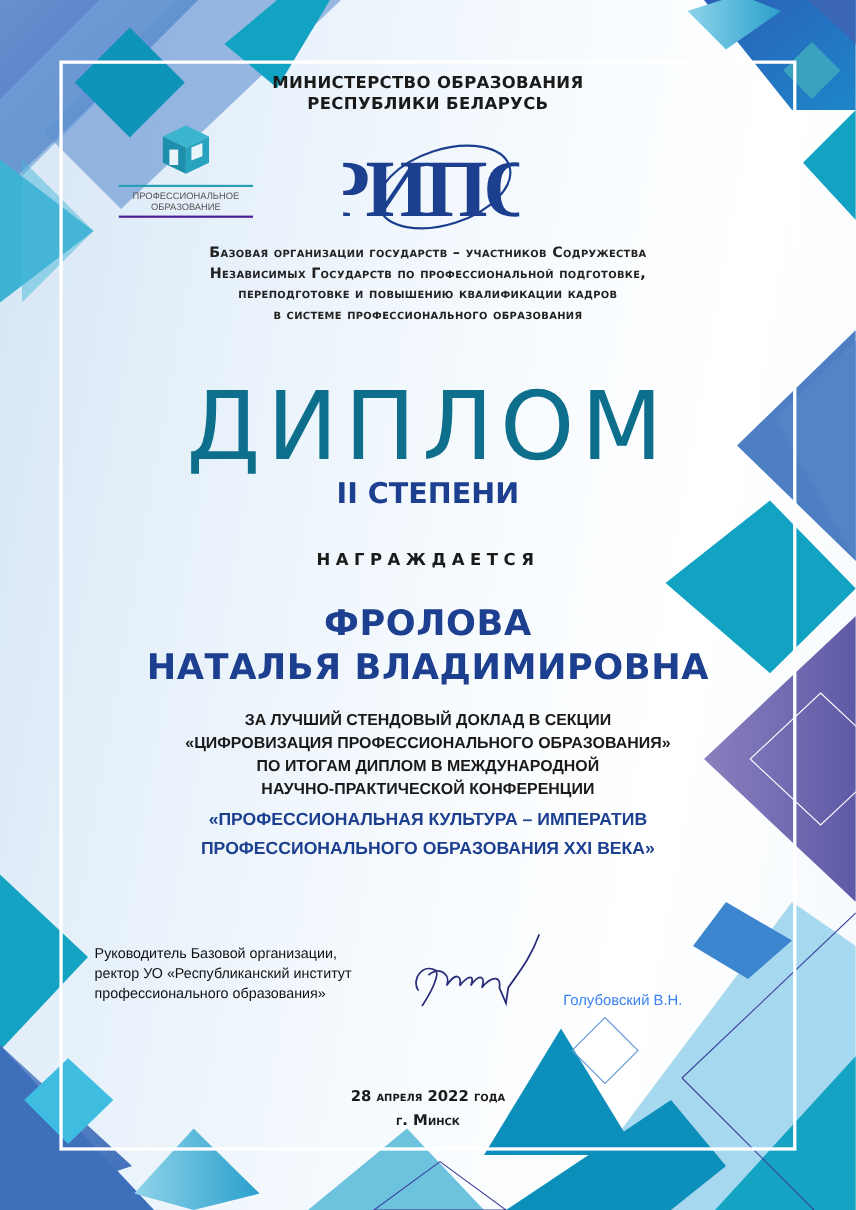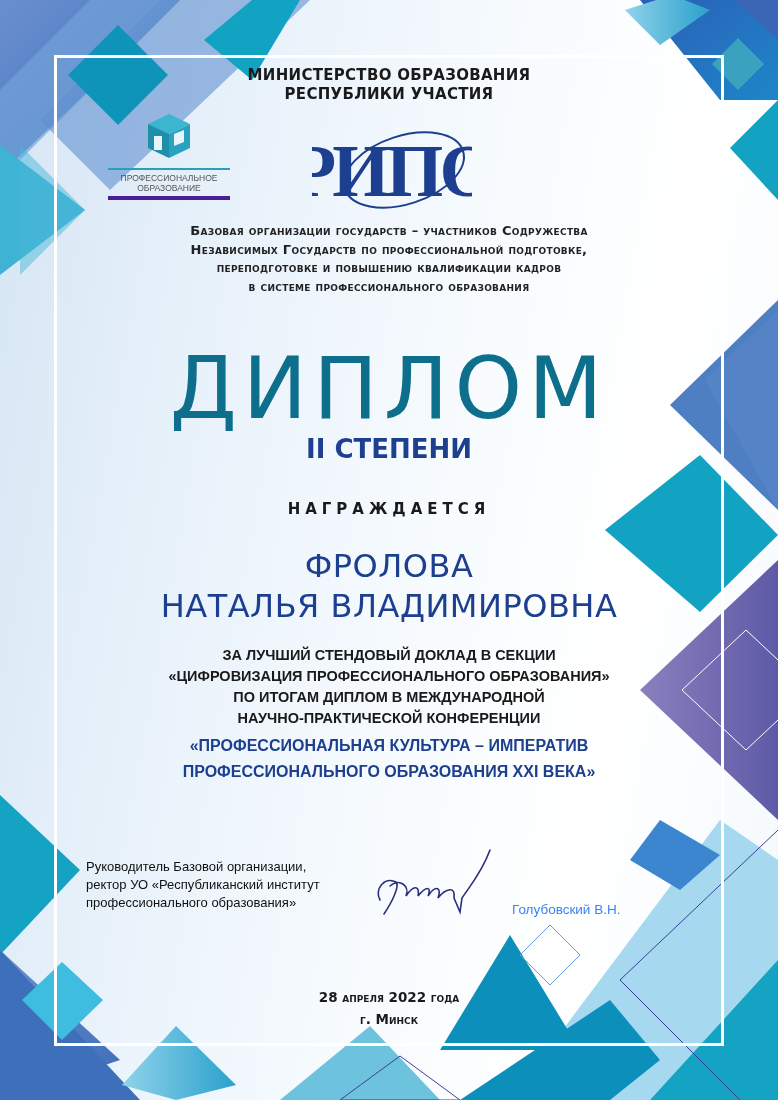--- a/index.html
+++ b/index.html
@@ -12,27 +12,27 @@
     .frame {
       position: absolute; left: 54px; top: 55px; width: 664px; height: 985px;
       border: 3px solid #ffffff; box-sizing: content-box; pointer-events: none;
     }
     .abs { position: absolute; }
     .center { position: absolute; left: 0; width: 778px; text-align: center; }
 
     .ministry { top: 66px; font-size: 15px; font-weight: bold; color: #1a1a1a; line-height: 19px; letter-spacing: 0.3px; }
     .po-logo { left: 108px; top: 110px; width: 122px; }
     .po-caption { font-family: "Liberation Sans", sans-serif; font-size: 8.5px; color: #555; text-align: center; line-height: 10px;
-      border-top: 2px solid #2aa0b8; border-bottom: 4px solid #4c1d95; padding: 3px 0; margin-top: 4px; }
+      border-top: 2px solid #2aa0b8; border-bottom: 2px solid #4c1d95; padding: 3px 0; margin-top: 4px; }
     .ripo { left: 312px; top: 122px; width: 160px; height: 90px; }
     .org { top: 222px; font-size: 13px; font-weight: bold; color: #222; line-height: 18.5px; font-variant: small-caps; letter-spacing: 0.3px; }
     .title { top: 338px; font-size: 86px; color: #0d6f8c; letter-spacing: 6px; line-height: 100px; font-family: "DejaVu Sans", sans-serif; font-weight: normal; }
     .degree { top: 432px; font-size: 26px; font-weight: bold; color: #1d3f8f; line-height: 34px; }
     .awarded { top: 500px; font-size: 15px; font-weight: bold; color: #1a1a1a; letter-spacing: 5px; }
-    .name { top: 546px; font-size: 32px; font-weight: normal; color: #1d3f8f; line-height: 40px; letter-spacing: 0.5px; }
+    .name { top: 546px; font-size: 32px; font-weight: bold; color: #1d3f8f; line-height: 40px; letter-spacing: 0.5px; }
     .reason { top: 645px; font-size: 14.5px; font-weight: bold; color: #1a1a1a; line-height: 21px; font-family: "Liberation Sans", sans-serif; }
     .conf { top: 733px; font-size: 16px; font-weight: bold; color: #1d3f8f; line-height: 26px; font-family: "Liberation Sans", sans-serif; }
     .sign-role { left: 86px; top: 858px; font-family: "Liberation Sans", sans-serif; font-size: 13px; line-height: 18px; color: #111; }
     .signature { left: 370px; top: 842px; width: 150px; height: 80px; }
     .sign-name { left: 512px; top: 902px; font-family: "Liberation Sans", sans-serif; font-size: 13.5px; color: #3b82f6; }
     .footer { top: 968px; font-size: 13.5px; font-weight: bold; color: #1a1a1a; line-height: 22px; font-variant: small-caps; margin-top: 18px; }
     .footer .line { display: block; }
   </style>
 </head>
 <body>
@@ -92,21 +92,21 @@
   <polygon points="62,962 103,1000 62,1040 22,1000" fill="#3fbde0"></polygon>
   <polygon points="176,1026 236,1085 176,1100 122,1085" fill="url(#gLight)"></polygon>
   <polygon points="370,1026 440,1100 280,1100" fill="#6dc2de"></polygon>
   <polygon points="400,1056 460,1100 340,1100" fill="none" stroke="#3b3f9c" stroke-width="1"></polygon>
 </svg>
 
 <div class="frame"></div>
 
 <div class="center ministry">
   <div>МИНИСТЕРСТВО ОБРАЗОВАНИЯ</div>
-  <div>РЕСПУБЛИКИ УЧАСТИЯ</div>
+  <div>РЕСПУБЛИКИ БЕЛАРУСЬ</div>
 </div>
 
 <div class="abs po-logo">
   <svg width="122" height="50" viewBox="0 0 122 50">
     <polygon points="61,4 82,14 61,24 40,14" fill="#3cb5cf"></polygon>
     <polygon points="40,14 61,24 61,48 40,38" fill="#1d8fab"></polygon>
     <polygon points="61,24 82,14 82,38 61,48" fill="#27a3c0"></polygon>
     <rect x="46" y="26" width="8" height="14" fill="#e8f4fa"></rect>
     <polygon points="66,24 76,20 76,32 66,36" fill="#e8f4fa"></polygon>
   </svg>

